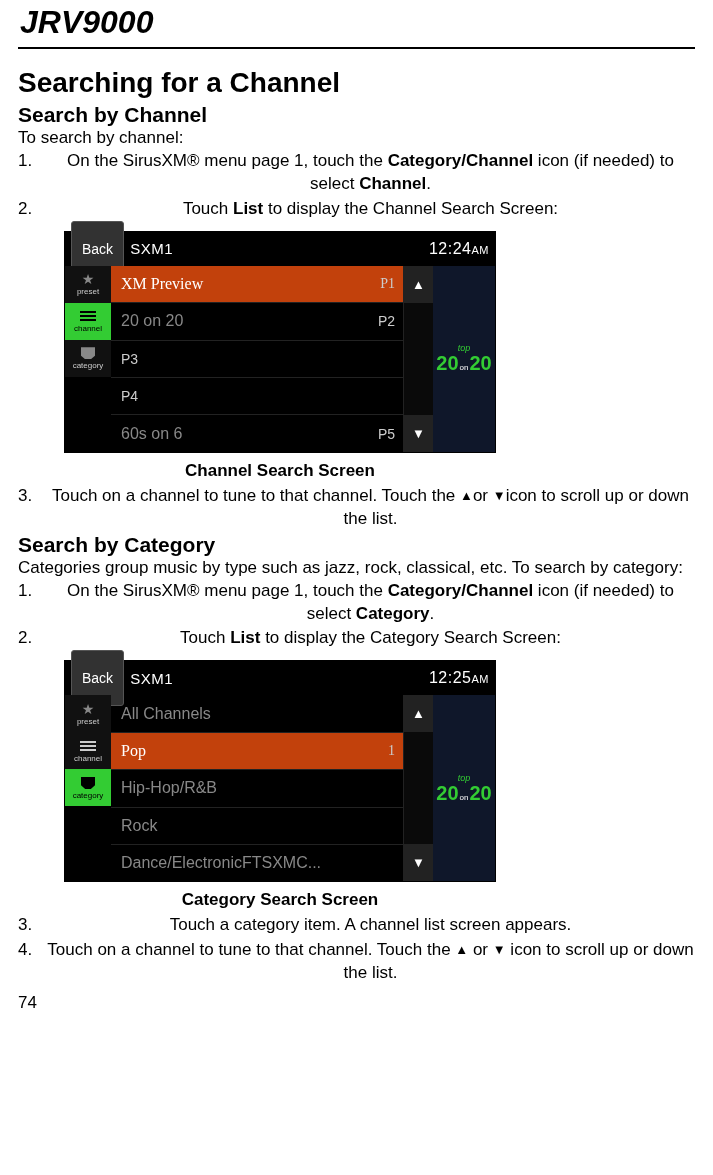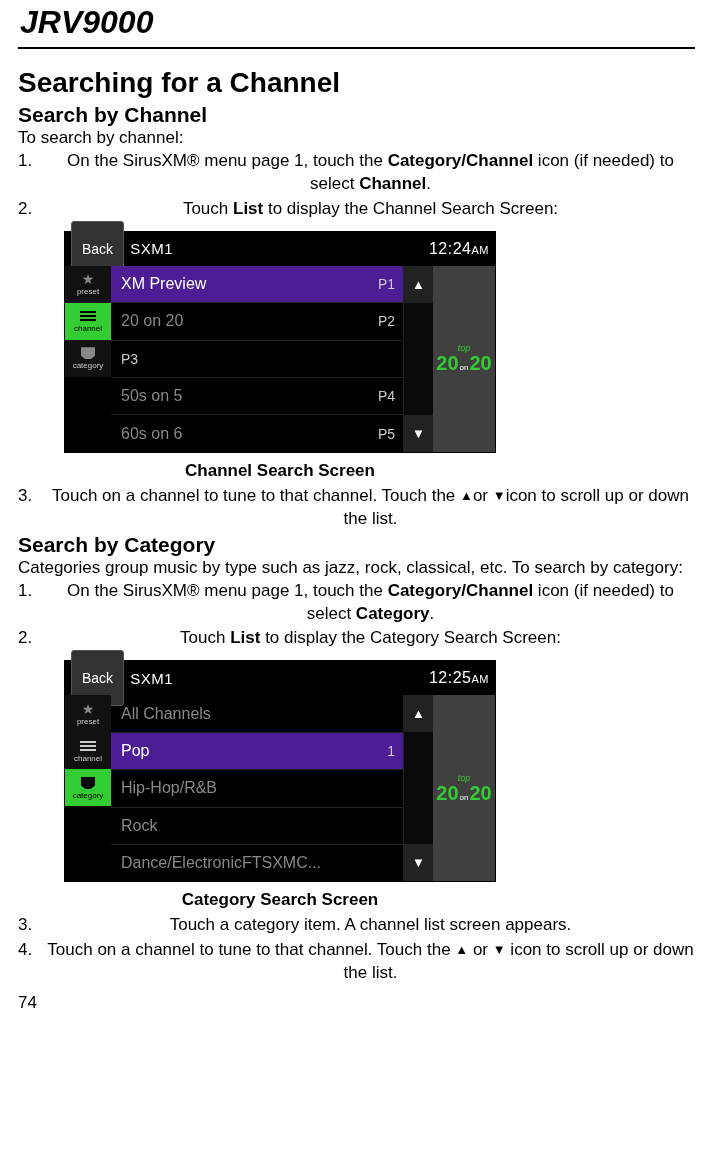--- a/index.html
+++ b/index.html
@@ -30,27 +30,27 @@
   .side-btn .lbl { font-size:8px; }
   .star { font-size:14px; color:#888; }
   .bars { display:flex; flex-direction:column; gap:2px; }
   .bars div { width:16px; height:2px; background:#ccc; }
   .side-btn.active .bars div { background:#000; }
   .tag { width:14px; height:12px; background:#888; clip-path: polygon(0 0, 100% 0, 100% 70%, 70% 100%, 30% 100%, 0 70%); }
   .side-btn.active .tag { background:#000; }
   .listcol { flex:1; display:flex; flex-direction:column; }
   .row { flex:1; display:flex; align-items:center; padding:0 8px 0 10px; color:#888; font-size:16px; border-top:1px solid #222; }
   .row:first-child { border-top:none; }
-  .row.hl { background:#4c1d95; color:#fff; }
+  .row.hl { background:#c2410c; color:#fff;font-family:Liberation Serif, serif; }
   .row .name { flex:1; }
   .row .pnum { font-size:14px; color:#ccc; }
   .scrollcol { width:30px; display:flex; flex-direction:column; border-left:1px solid #222; }
   .arrow-btn { height:37px; background:#222; color:#fff; display:flex; align-items:center; justify-content:center; font-size:13px; border:none; }
   .scroll-track { flex:1; background:#0a0a0a; }
-  .artcol { width:62px; display:flex; align-items:center; justify-content:center; background:#404040; }
+  .artcol { width:62px; display:flex; align-items:center; justify-content:center; background:#0f172a; }
   .top20 { font-size:10px; color:#33cc33; text-align:center; line-height:1; }
   .top20 .tline { font-style:italic; font-size:9px; }
   .top20 .big { font-size:20px; font-weight:700; display:inline-block;text-align:center; }
   .top20 .on { color:#fff; font-size:8px; margin:0 1px; }
   .caption { text-align:center; font-weight:700; font-size:17px; margin-top:2px; margin-bottom:4px; }
   .caption-wrap { width:432px; margin-left:46px; }
   .tri { display:inline-block; font-size:13px; line-height:1; vertical-align:1px; }
   .pagenum { font-size:17px; margin-top:8px; }
 </style>
 </head>
@@ -119,21 +119,20 @@
               <span class="pnum">P1</span>
             </div>
           <div class="row">
               <span class="name">20 on 20</span>
               <span class="pnum">P2</span>
             </div>
           <div class="row">
               <span class="pnum">P3</span>
             </div>
           <div class="row">
-              <span class="name">50s on 5</span>
               <span class="pnum">P4</span>
             </div>
           <div class="row">
               <span class="name">60s on 6</span>
               <span class="pnum">P5</span>
             </div>
         </div>
         <div class="scrollcol">
           <button class="arrow-btn">▲</button>
           <div class="scroll-track"></div>

